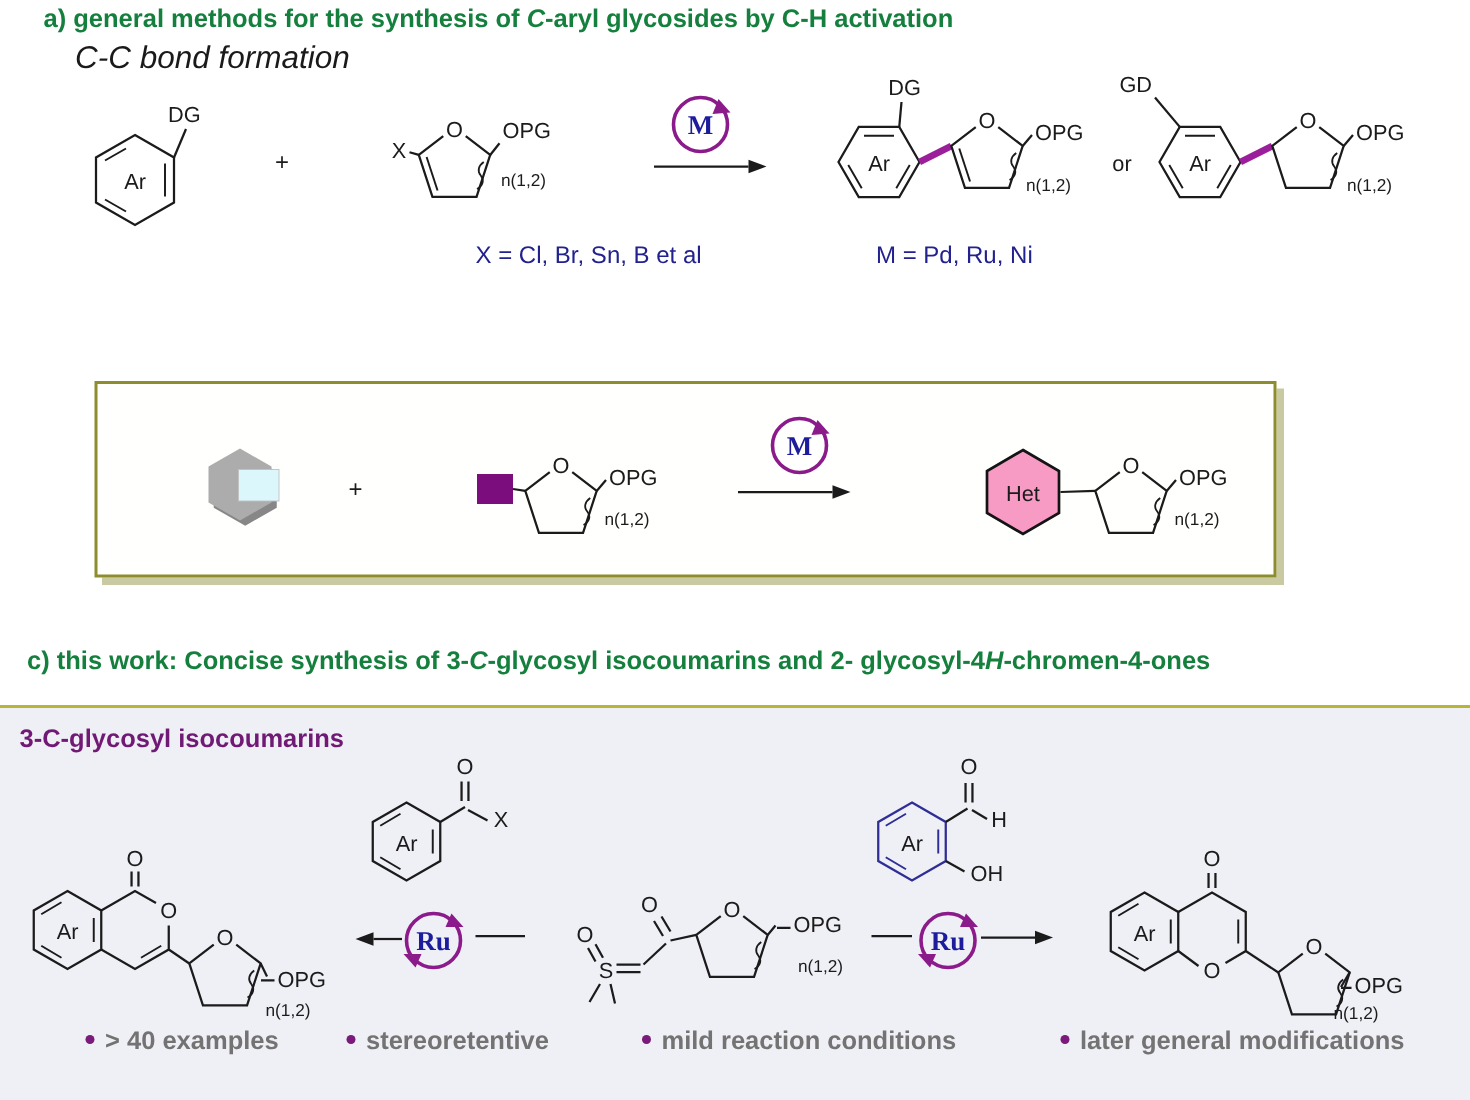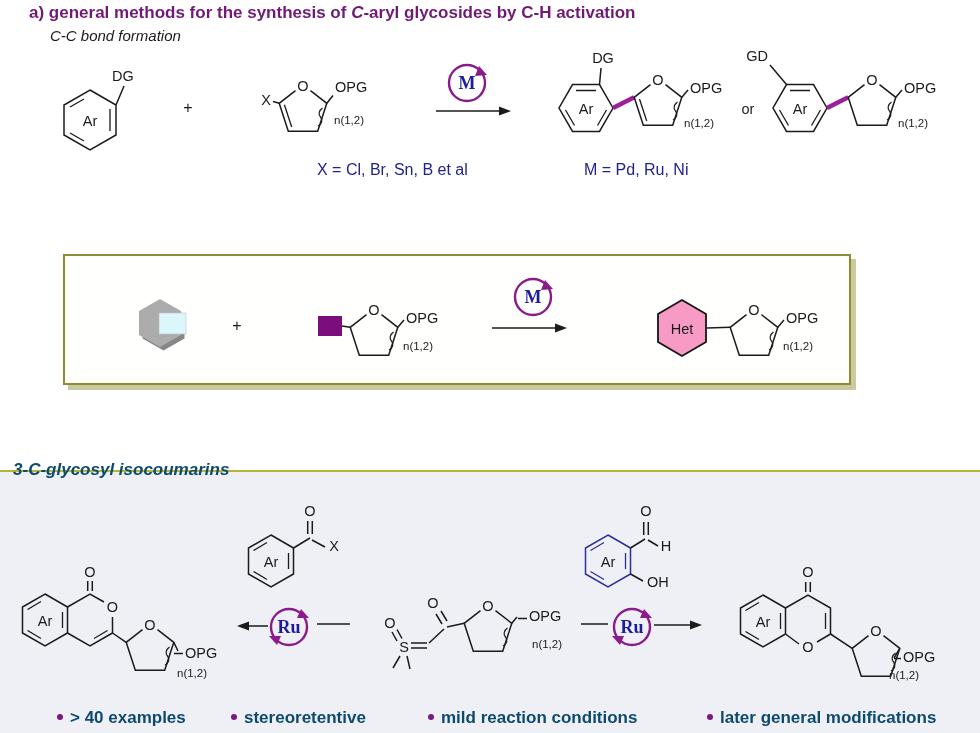--- a/index.html
+++ b/index.html
@@ -1,27 +1,27 @@
 <!DOCTYPE html>
 <html><head>
 <meta charset="utf-8">
 <style>
   html,body{margin:0;padding:0;background:#fff;}
   .page{position:relative;width:980px;height:733px;background:#ffffff;overflow:hidden;
         font-family:"Liberation Sans",sans-serif;}
-  .hd{position:absolute;font-weight:bold;font-size:17px;color:#701a75;white-space:nowrap;z-index:3;}
+  .hd{position:absolute;font-weight:bold;font-size:17px;color:#15803d;white-space:nowrap;z-index:3;}
   .hd .it{font-style:italic;}
-  .sub{position:absolute;font-style:italic;font-size:15px;color:#1a1a1a;white-space:nowrap;z-index:3;}
+  .sub{position:absolute;font-style:italic;font-size:21px;color:#1a1a1a;white-space:nowrap;z-index:3;}
   .panel{position:absolute;left:0;top:470px;width:980px;height:261px;background:#efeff6;
          border-top:2px solid #b6b636;border-bottom:2px solid #9aa0a8;z-index:0;}
   .bbox{position:absolute;left:63px;top:254px;width:784px;height:127px;background:#fffffe;
         border:2px solid #8d8d2d;box-shadow:5px 5px 0 #c9c9a2;z-index:0;}
-  .plabel{position:absolute;top:460px;font-weight:bold;font-style:italic;font-size:17px;
-          color:#0c4a6e;white-space:nowrap;z-index:3;}
-  .bullet{position:absolute;top:708px;font-weight:bold;font-size:17px;color:#0c4a6e;
+  .plabel{position:absolute;top:483px;font-weight:bold;font-size:17px;
+          color:#701a75;white-space:nowrap;z-index:3;}
+  .bullet{position:absolute;top:684px;font-weight:bold;font-size:17px;color:#737373;
           white-space:nowrap;z-index:3;}
   .bullet .dot{display:inline-block;width:6px;height:6px;border-radius:3px;background:#7a1a7a;
                vertical-align:middle;margin-right:7px;margin-top:-3px;}
   svg.scheme{position:absolute;left:0;top:0;z-index:2;}
   .bond{stroke:#1b1b1b;stroke-width:1.5;fill:none;}
   .bond2{stroke:#1b1b1b;stroke-width:1.3;fill:none;}
   .navyb{stroke:#2e2e96;}
   .pbond{stroke:#9b1f9b;stroke-width:4.5;}
   .mcirc{stroke:#8b1b8b;stroke-width:2.4;fill:none;}
   .mhead{fill:#8b1b8b;stroke:none;}
@@ -39,20 +39,21 @@
 </head>
 <body>
 
 <div class="page">
 
   <div class="bbox"></div>
   <div class="panel"></div>
 
   <div class="hd" style="left:29px;top:3px;"><span>a) general methods for the synthesis of </span><span class="it">C</span><span>-aryl glycosides by C-H activation</span></div>
   <div class="sub" style="left:50px;top:27px;">C-C bond formation</div>
+  <div class="hd" style="left:18px;top:431px;"><span>c) this work: Concise synthesis of 3-</span><span class="it">C</span><span>-glycosyl isocoumarins and 2- glycosyl-4</span><span class="it">H</span><span>-chromen-4-ones</span></div>
 
   <div class="plabel" style="left:13px;"><span>3-</span><span>C</span><span>-glycosyl isocoumarins</span></div>
 
   <div class="bullet" style="left:57px;"><span class="dot"></span><span>&gt; 40 examples</span></div>
   <div class="bullet" style="left:231px;"><span class="dot"></span><span>stereoretentive</span></div>
   <div class="bullet" style="left:428px;"><span class="dot"></span><span>mild reaction conditions</span></div>
   <div class="bullet" style="left:707px;"><span class="dot"></span><span>later general modifications</span></div>
 
   <svg class="scheme" width="980" height="733" viewBox="0 0 980 733">
 

